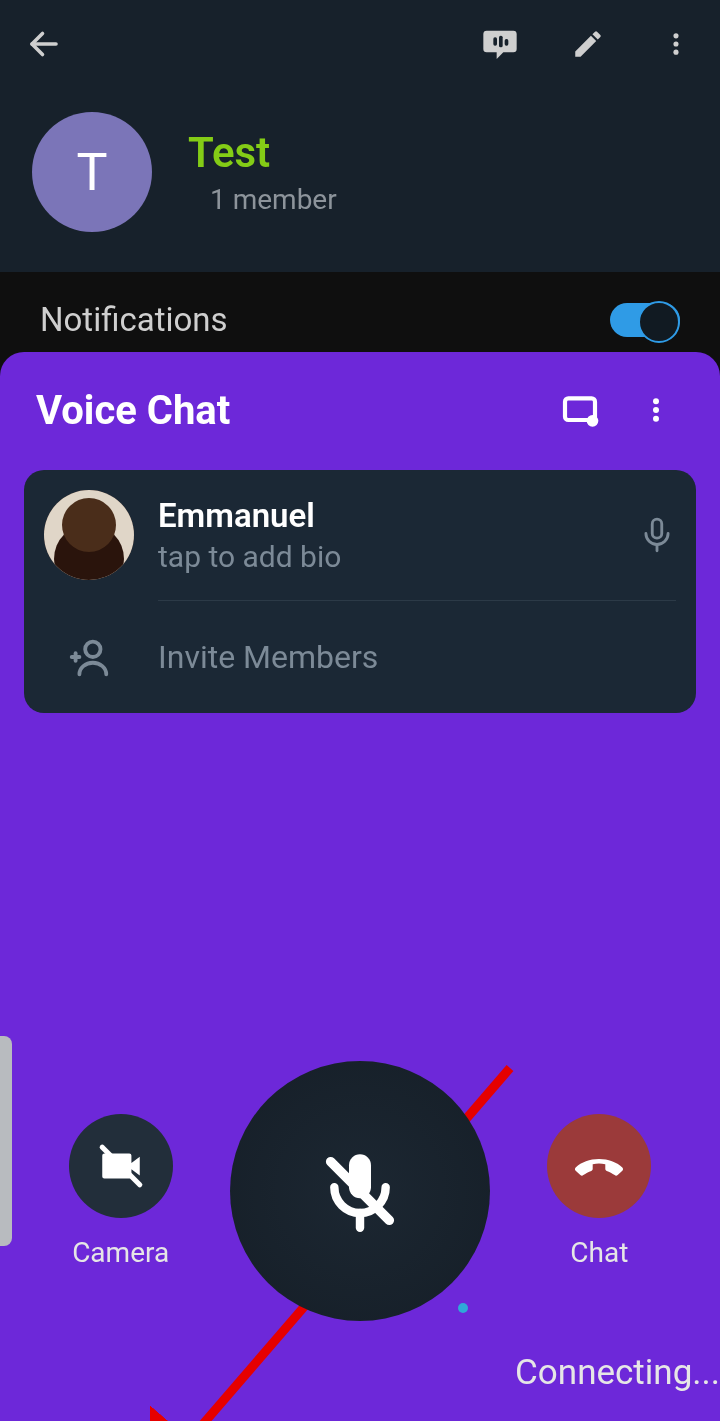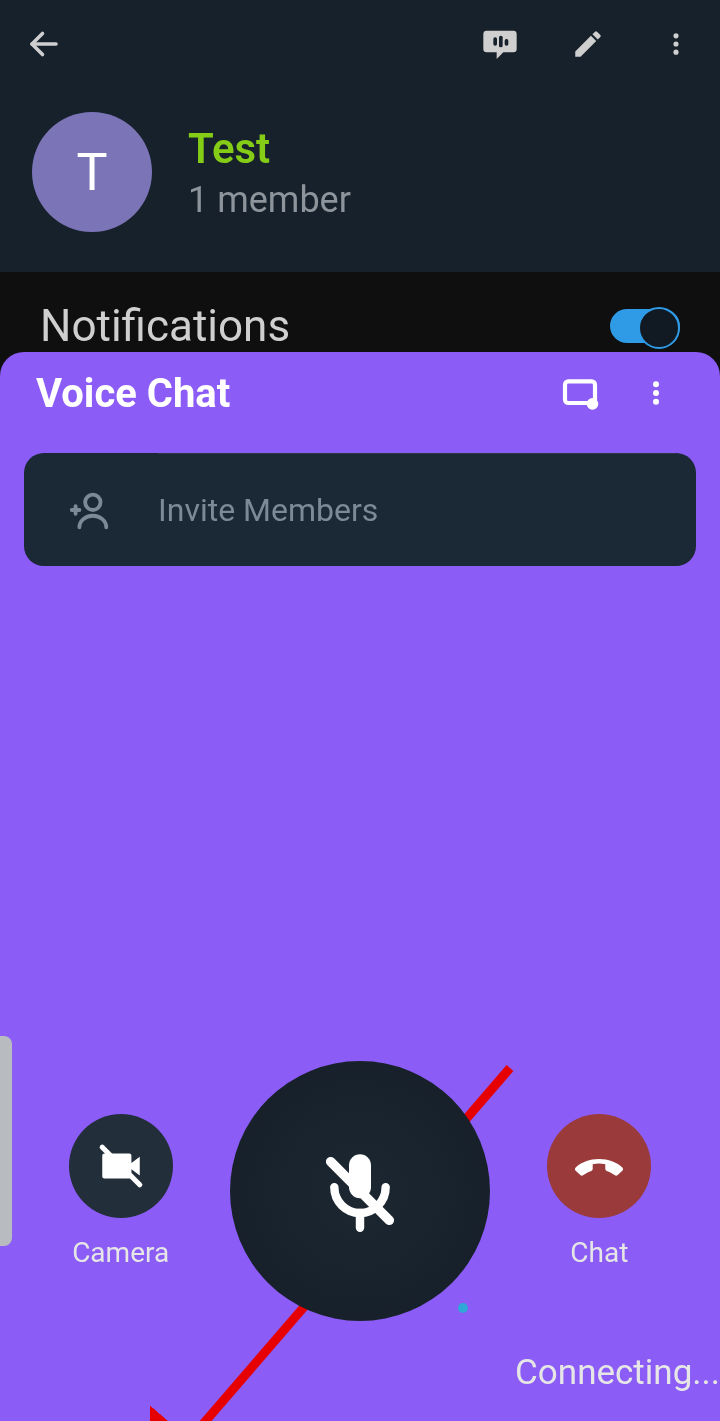--- a/index.html
+++ b/index.html
@@ -57,34 +57,35 @@
       font-weight: 400;
       margin-right: 36px;
     }
     .profile-title {
       font-size: 42px;
       font-weight: 600;
       color: #84cc16;
       margin-bottom: 6px;
     }
     .profile-sub {
-      font-size: 36px;
+      font-size: 28px;
       color: #8d949b;
+      margin-left: 22px;
     }
 
     
     .notif-row {
       background: #0f0f0f;
       padding: 28px 40px 0;
       display: flex;
       align-items: center;
       justify-content: space-between;
     }
     .notif-row .label {
-      font-size: 44px;
+      font-size: 33px;
       color: #cfcfcf;
     }
     .switch {
       width: 70px;
       height: 34px;
       border-radius: 17px;
       background: #2f9be6;
       position: relative;
     }
     .switch::after {
@@ -99,24 +100,24 @@
       border: 2px solid #2f9be6;
     }
 
     
     .sheet {
       position: absolute;
       left: 0;
       right: 0;
       top: 352px;
       bottom: 0;
-      background: #8b5cf6;
+      background: #6d28d9;
       border-top-left-radius: 24px;
       border-top-right-radius: 24px;
-      padding-top: 13px;
+      padding-top: 30px;
     }
     .sheet-header {
       display: flex;
       align-items: center;
       padding: 0 36px 20px;
     }
     .sheet-title {
       font-size: 40px;
       font-weight: 700;
       color: #fff;
@@ -350,20 +351,34 @@
     <div class="icon">
       <svg width="30" height="30" viewBox="0 0 24 24" fill="currentColor">
           <circle cx="12" cy="5" r="2.4"></circle>
           <circle cx="12" cy="12" r="2.4"></circle>
           <circle cx="12" cy="19" r="2.4"></circle>
         </svg>
     </div>
   </div>
 
   <div class="members-card">
+    <div class="member-row">
+      <div class="member-avatar"></div>
+      <div class="member-info">
+        <div class="member-name">Emmanuel</div>
+        <div class="member-sub">tap to add bio</div>
+      </div>
+      <div class="member-mic">
+        <svg width="38" height="38" viewBox="0 0 24 24" fill="none" stroke="currentColor" stroke-width="1.8" stroke-linecap="round">
+            <rect x="9" y="2" width="6" height="12" rx="3"></rect>
+            <path d="M5 11a7 7 0 0 0 14 0"></path>
+            <line x1="12" y1="18" x2="12" y2="22"></line>
+          </svg>
+      </div>
+    </div>
     <div class="divider"></div>
     <div class="invite-row">
       <div class="invite-icon">
         <svg width="46" height="46" viewBox="0 0 24 24" fill="none" stroke="currentColor" stroke-width="2" stroke-linecap="round" stroke-linejoin="round">
             <circle cx="14" cy="8" r="4"></circle>
             <path d="M7 21c0-3.3 3.1-6 7-6s7 2.7 7 6"></path>
             <line x1="3" y1="12" x2="7" y2="12"></line>
             <line x1="5" y1="10" x2="5" y2="14"></line>
           </svg>
       </div>

